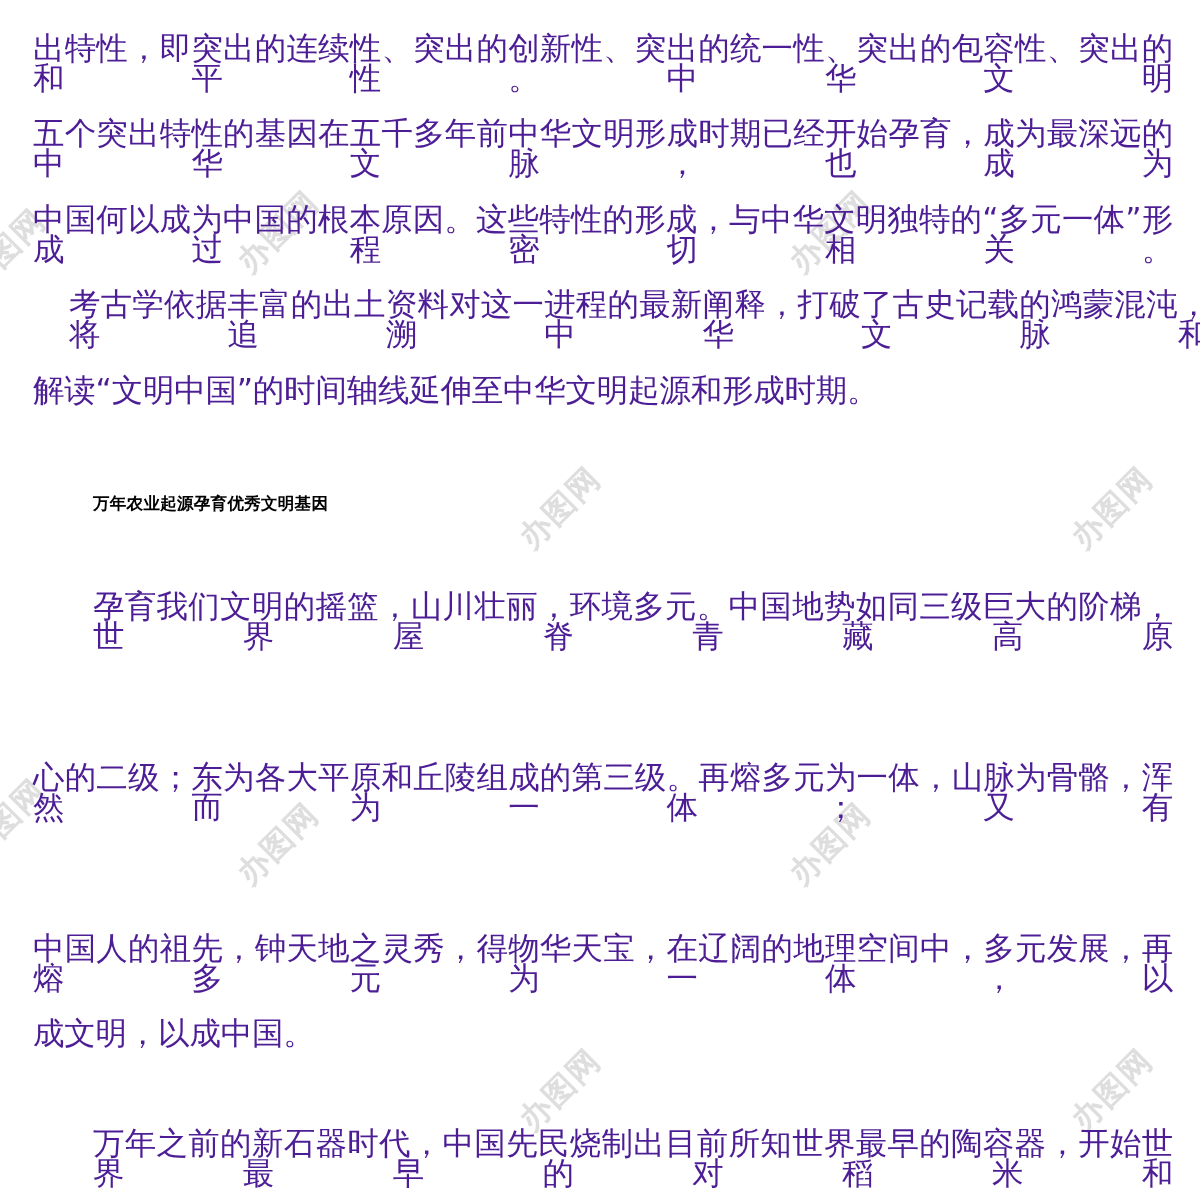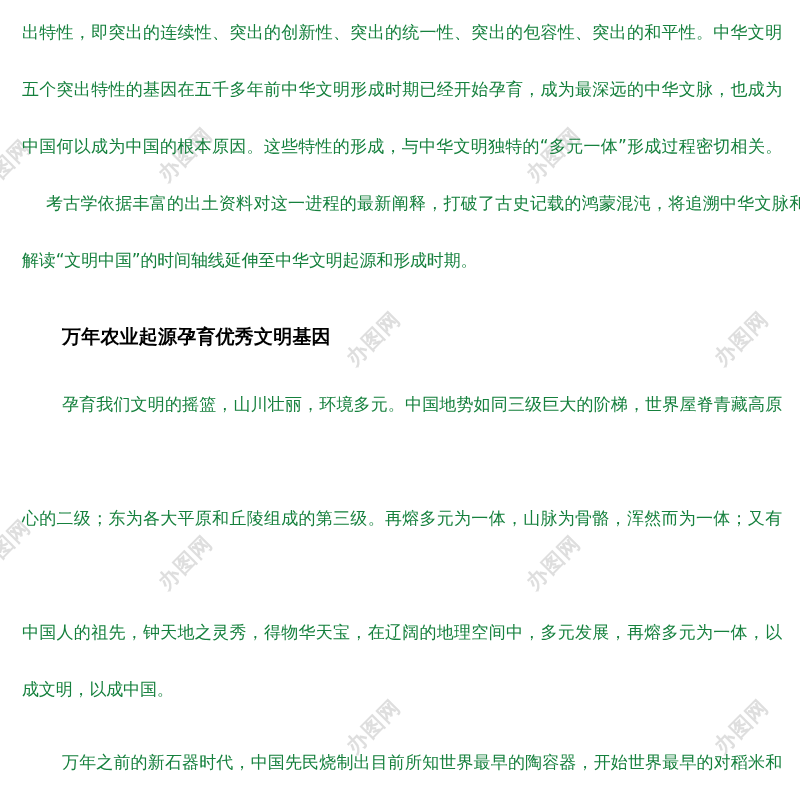--- a/index.html
+++ b/index.html
@@ -43,34 +43,34 @@
     position: absolute;
     left: 0; top: 0;
     width: 800px;
     height: 800px;
     z-index: 2;
   }
   .line {
     position: absolute;
     left: 22px;
     width: 764px;
-    font-size: 17px;
+    font-size: 21px;
     line-height: 20px;
-    color: #15803d;
+    color: #4c1d95;
     white-space: nowrap;
     letter-spacing: -0.15px;
   }
   .line.indent {
     left: 62px;
     width: 724px;
   }
   .line.heading {
     left: 62px;
     font-weight: 700;
-    font-size: 19px;
+    font-size: 11px;
     letter-spacing: 0.2px;
     color: #000000;
   }
   
   .line.justify {
     text-align: justify;
     text-align-last: justify;
     white-space: normal;
     width: 760px;
   }

